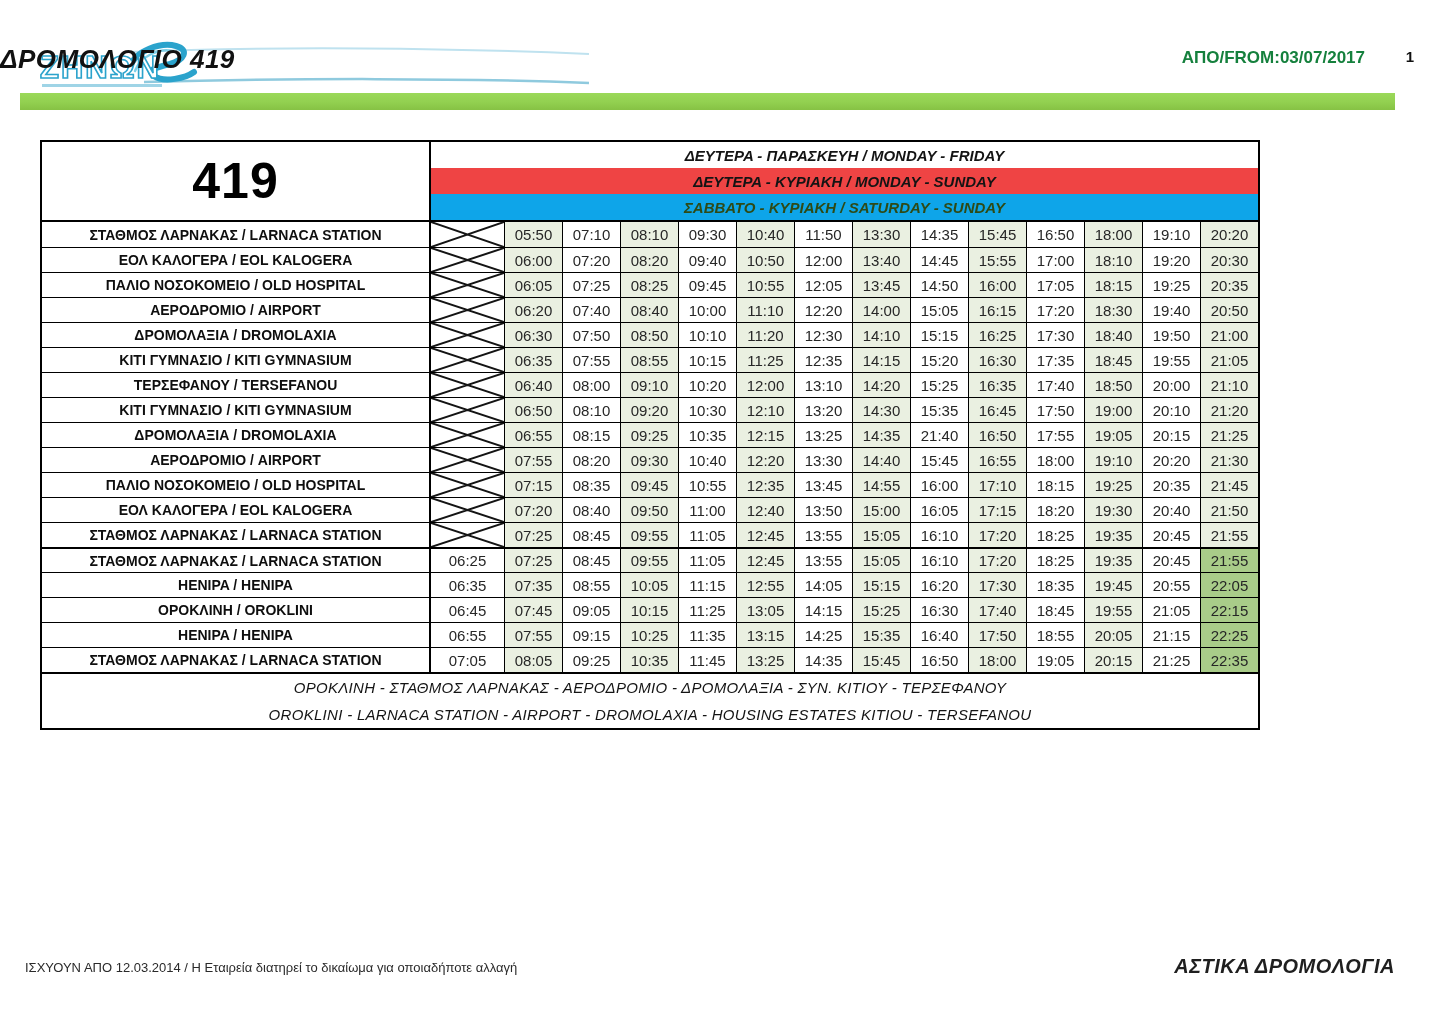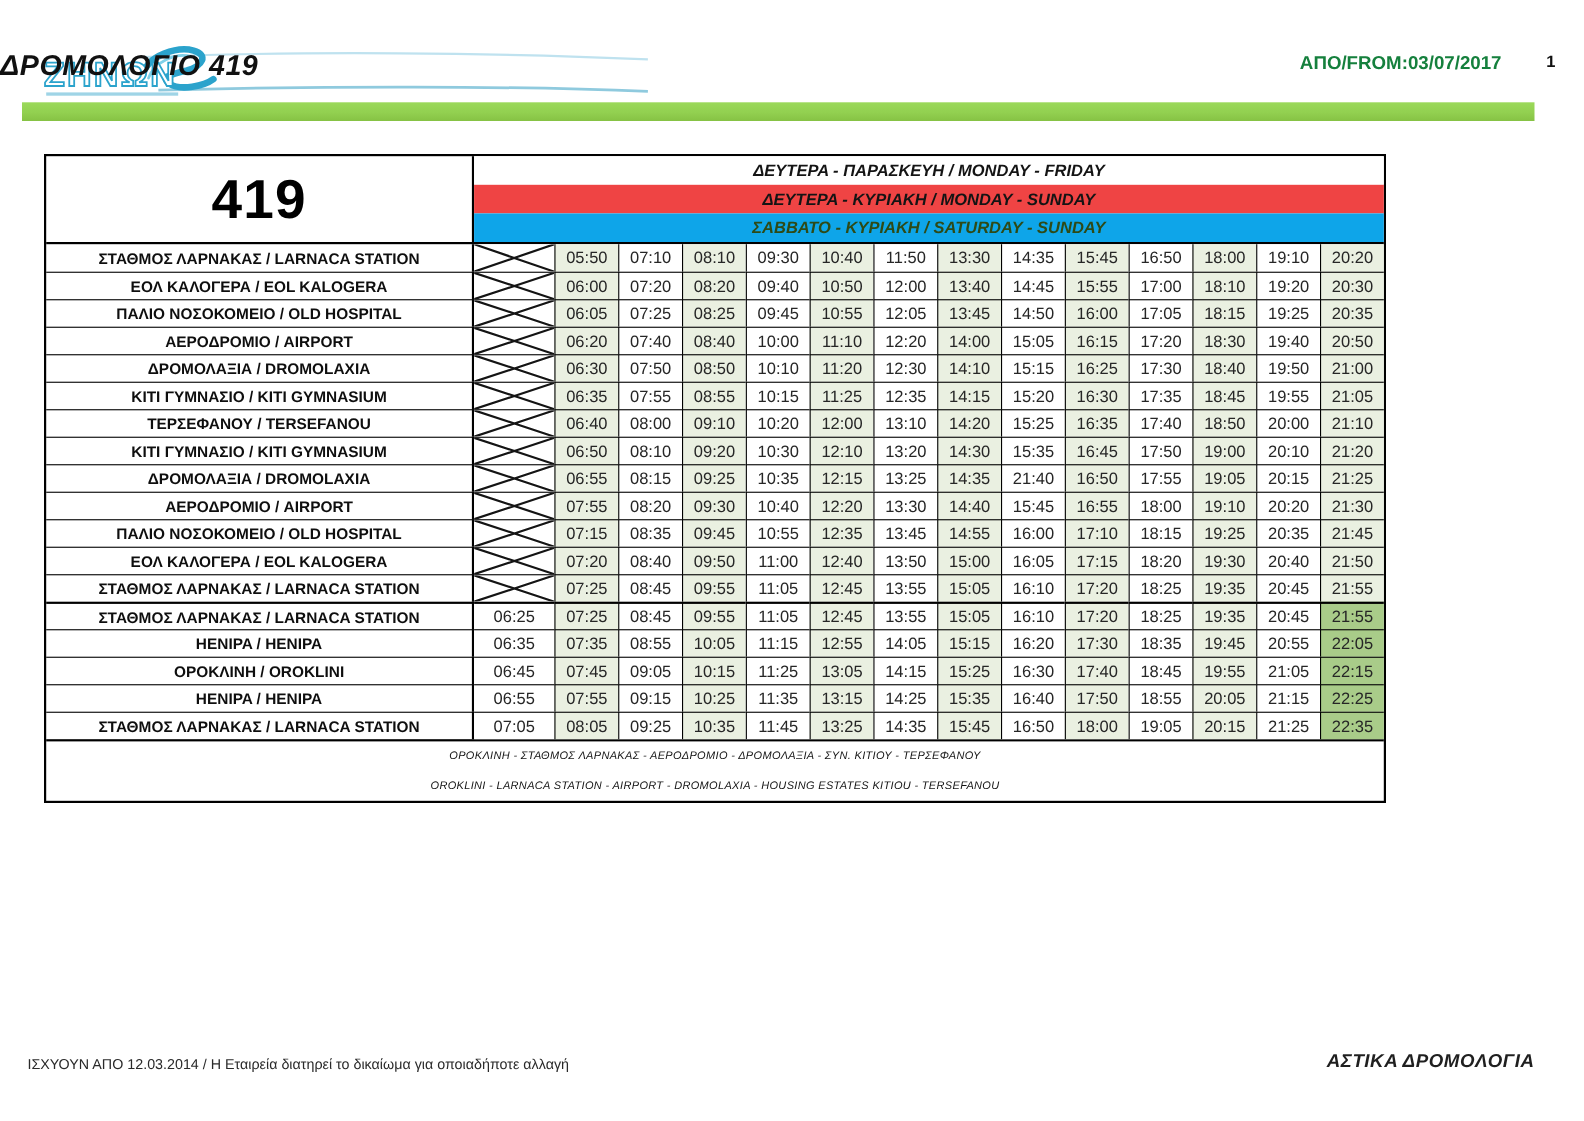--- a/index.html
+++ b/index.html
@@ -59,29 +59,29 @@
   .cell.c0 { border-left:none; }
   .cell.time { font-size:15px; color:#262626; background:#ffffff; }
   .cell.time.shade { background:#eaf0e1; }
   .cell.time.sat { background:#a9cc89; }
   .xmark { width:100%; height:100%; display:block; }
   .xmark path { stroke:#141414; stroke-width:2; fill:none; vector-effect:non-scaling-stroke; }
 
   .route-summary { border-top:2px solid #000; }
   .route-summary .line {
     height:27px; display:flex; align-items:center; justify-content:center;
-    font-style:italic; font-size:10px; color:#141414; letter-spacing:0.3px;
+    font-style:italic; font-size:15px; color:#141414; letter-spacing:0.3px;
   }
 
   
   .footer-left {
     position:absolute; left:25px; top:960px; font-size:13px; color:#2a2a2a;
   }
   .footer-right {
-    position:absolute; right:45px; top:955px; font-size:17px; font-style:italic;
+    position:absolute; right:45px; top:955px; font-size:20px; font-style:italic;
     font-weight:bold; color:#1f1f1f; letter-spacing:0.5px;
   }
 </style>
 </head>
 <body>
 
 <div class="logo">
   <svg width="560" height="60" viewBox="0 0 560 60">
 
     <path d="M95 14 C 240 8, 420 10, 555 16" stroke="#bfe2ef" stroke-width="2" fill="none"></path>

